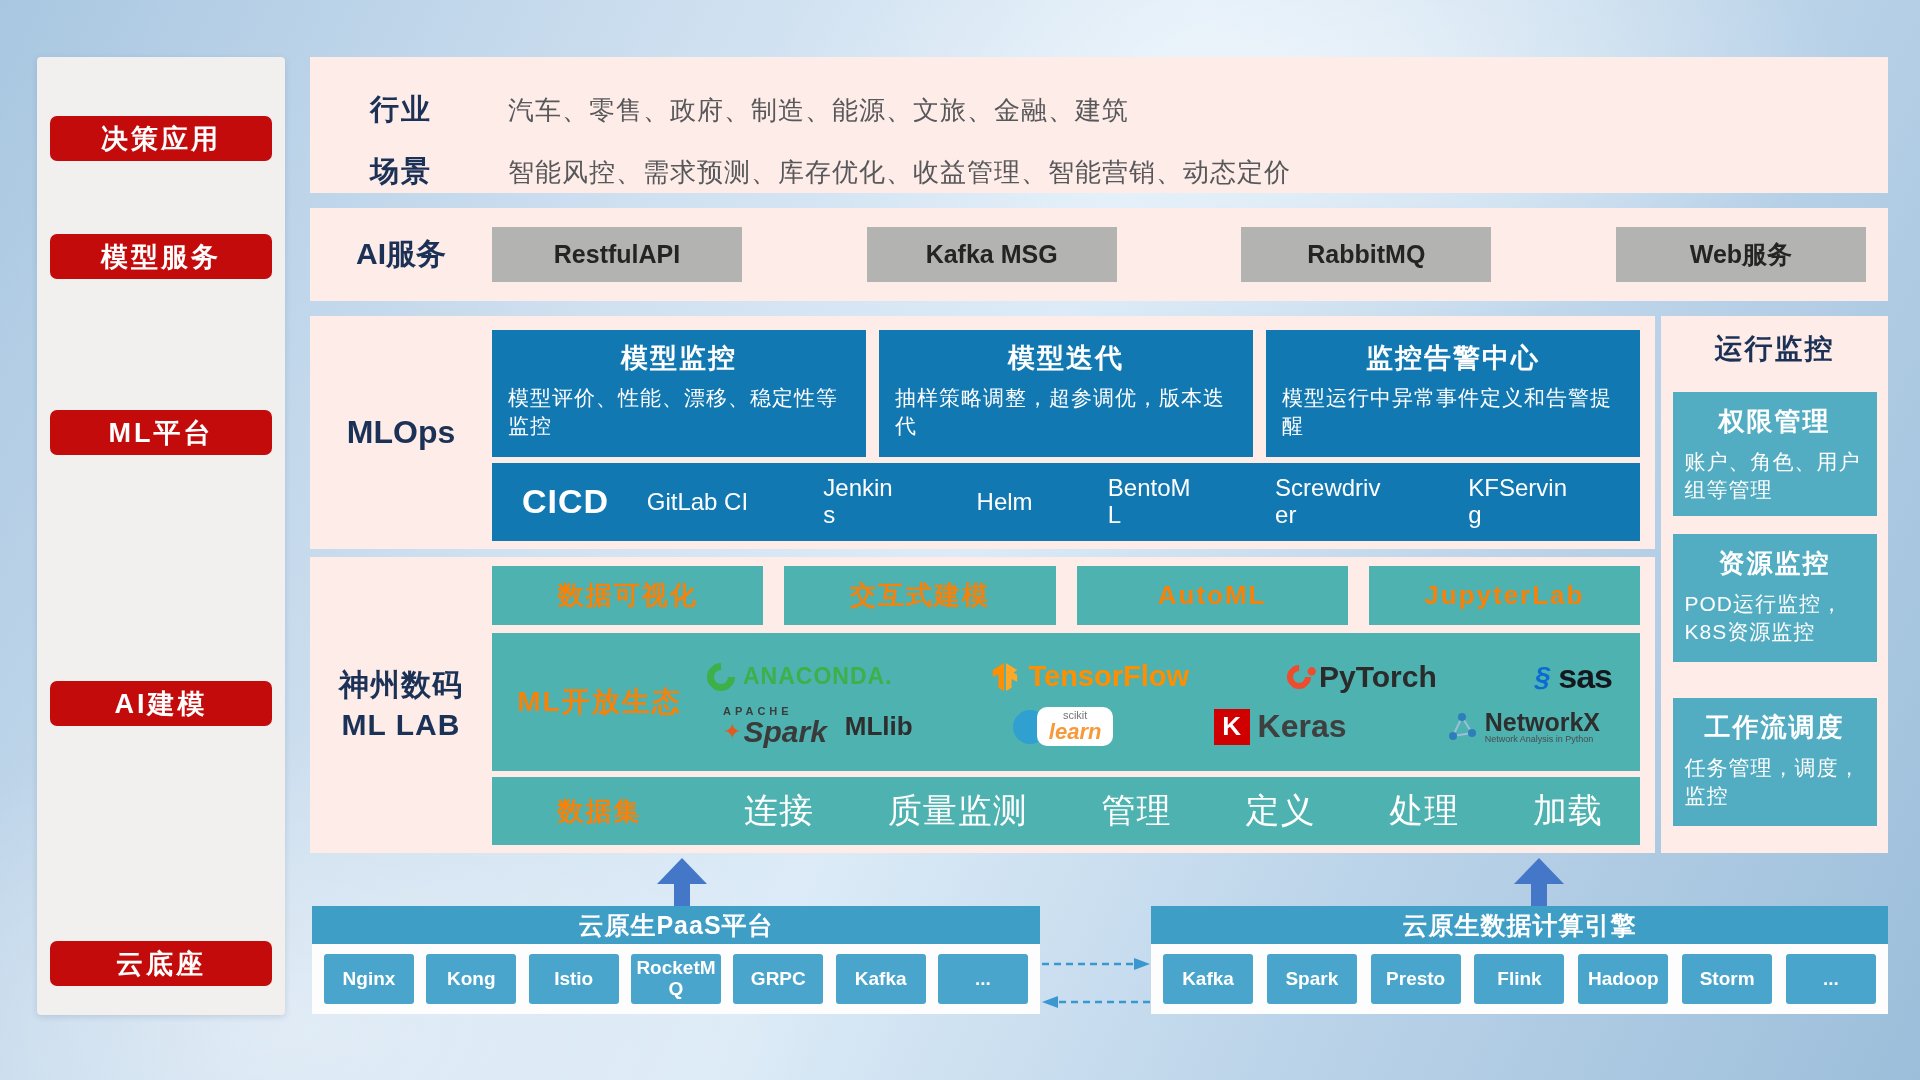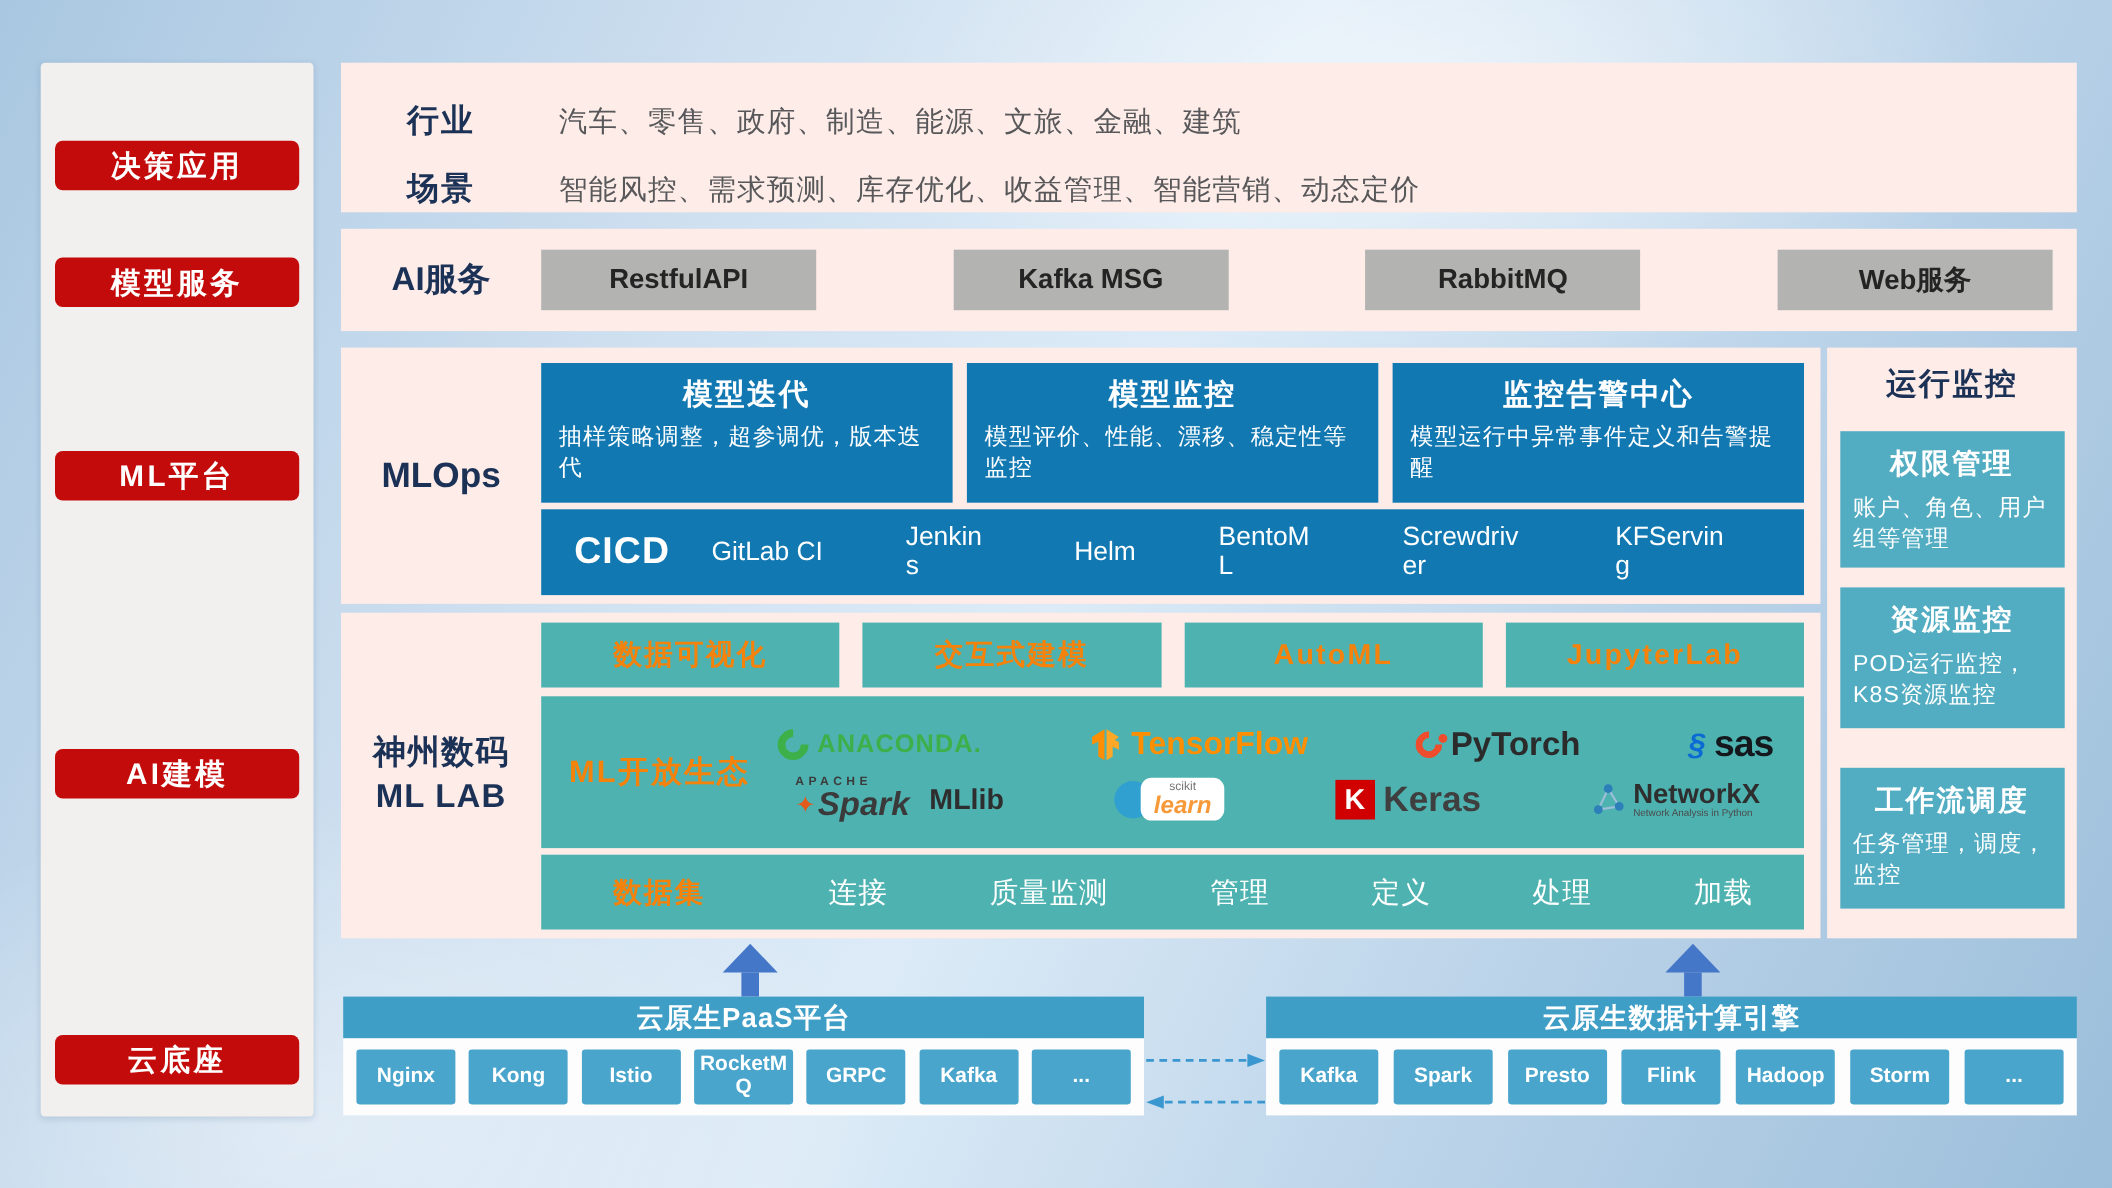--- a/index.html
+++ b/index.html
@@ -50,21 +50,21 @@
   .feature-row { display:flex; gap:21px; height:59px; }
   .teal { background:#4db2b0; }
   .feature-btn { flex:1; color:#f5820b; font-size:26px; font-weight:bold; letter-spacing:2px; display:flex; align-items:center; justify-content:center; }
   .eco-block { margin-top:8px; height:138px; display:flex; align-items:center; }
   .eco-label { flex:0 0 215px; text-align:center; color:#f5820b; font-size:28px; font-weight:bold; letter-spacing:2px; }
   .eco-logos { flex:1; display:flex; flex-direction:column; justify-content:center; gap:10px; padding-right:28px; }
   .eco-row { display:flex; align-items:center; justify-content:space-between; }
   .eco-row2 { padding:0 12px 0 16px; }
   .dataset-row { margin-top:6px; height:68px; display:flex; align-items:center; }
   .ds-label { flex:0 0 215px; text-align:center; color:#f5820b; font-size:26px; font-weight:bold; letter-spacing:2px; }
-  .ds-items { flex:1; display:flex; align-items:center; justify-content:space-around; color:#fff; font-size:26px; letter-spacing:1px; }
+  .ds-items { flex:1; display:flex; align-items:center; justify-content:space-around; color:#fff; font-size:34px; letter-spacing:1px; }
   
   .logo { display:flex; align-items:center; gap:8px; }
   .ana-ring { width:28px; height:28px; border:7px solid #3eb049; border-radius:50%; border-top-color:transparent; transform:rotate(45deg); }
   .ana-text { color:#3eb049; font-weight:bold; font-size:23px; letter-spacing:1px; }
   .tf-text { color:#ff8f00; font-weight:bold; font-size:29px; }
   .pt-icon { width:24px; height:24px; border:6px solid #ee4c2c; border-radius:50%; border-top-color:transparent; transform:rotate(45deg); position:relative; }
   .pt-icon::after { content:""; position:absolute; width:8px; height:8px; background:#ee4c2c; border-radius:50%; top:-11px; right:-3px; }
   .pt-text { color:#2b2b2b; font-weight:600; font-size:30px; }
   .sas-swirl { color:#0b6bd4; font-size:28px; font-weight:bold; font-style:italic; }
   .sas-text { color:#14181c; font-size:34px; font-weight:bold; letter-spacing:-1px; }
@@ -102,21 +102,21 @@
   .chip { width:90px; height:50px; background:#4aa5cc; border-radius:3px; color:#fff; font-size:19px; font-weight:bold;
     display:flex; align-items:center; justify-content:center; text-align:center; line-height:1.1; overflow-wrap:anywhere; padding:0 4px; }
   .dash-arrows { position:absolute; left:1036px; top:952px; }
 </style>
 </head>
 <body>
 
 <div class="stage">
 
   <div class="sidebar">
-    <div class="side-btn" style="top:71px">决策应用</div>
+    <div class="side-btn" style="top:59px">决策应用</div>
     <div class="side-btn" style="top:177px">模型服务</div>
     <div class="side-btn" style="top:353px">ML平台</div>
     <div class="side-btn" style="top:624px">AI建模</div>
     <div class="side-btn" style="top:884px">云底座</div>
   </div>
 
   <div class="panel p-industry">
     <div class="ind-row">
       <div class="label-col">行业</div>
       <div class="ind-text">汽车、零售、政府、制造、能源、文旅、金融、建筑</div>
@@ -135,26 +135,26 @@
       <div class="gray-btn">RabbitMQ</div>
       <div class="gray-btn">Web服务</div>
     </div>
   </div>
 
   <div class="panel p-mlops">
     <div class="label-col">MLOps</div>
     <div class="mlops-content">
       <div class="mlops-cards">
         <div class="blue-card">
+          <div class="card-title">模型监控</div>
+          <div class="card-desc">模型评价、性能、漂移、稳定性等监控</div>
+        </div>
+        <div class="blue-card">
           <div class="card-title">模型迭代</div>
           <div class="card-desc">抽样策略调整，超参调优，版本迭代</div>
-        </div>
-        <div class="blue-card">
-          <div class="card-title">模型监控</div>
-          <div class="card-desc">模型评价、性能、漂移、稳定性等监控</div>
         </div>
         <div class="blue-card">
           <div class="card-title">监控告警中心</div>
           <div class="card-desc">模型运行中异常事件定义和告警提醒</div>
         </div>
       </div>
       <div class="cicd-bar">
         <div class="cicd-title">CICD</div>
         <div class="cicd-tools">
           <div class="cicd-tool">GitLab CI</div>

